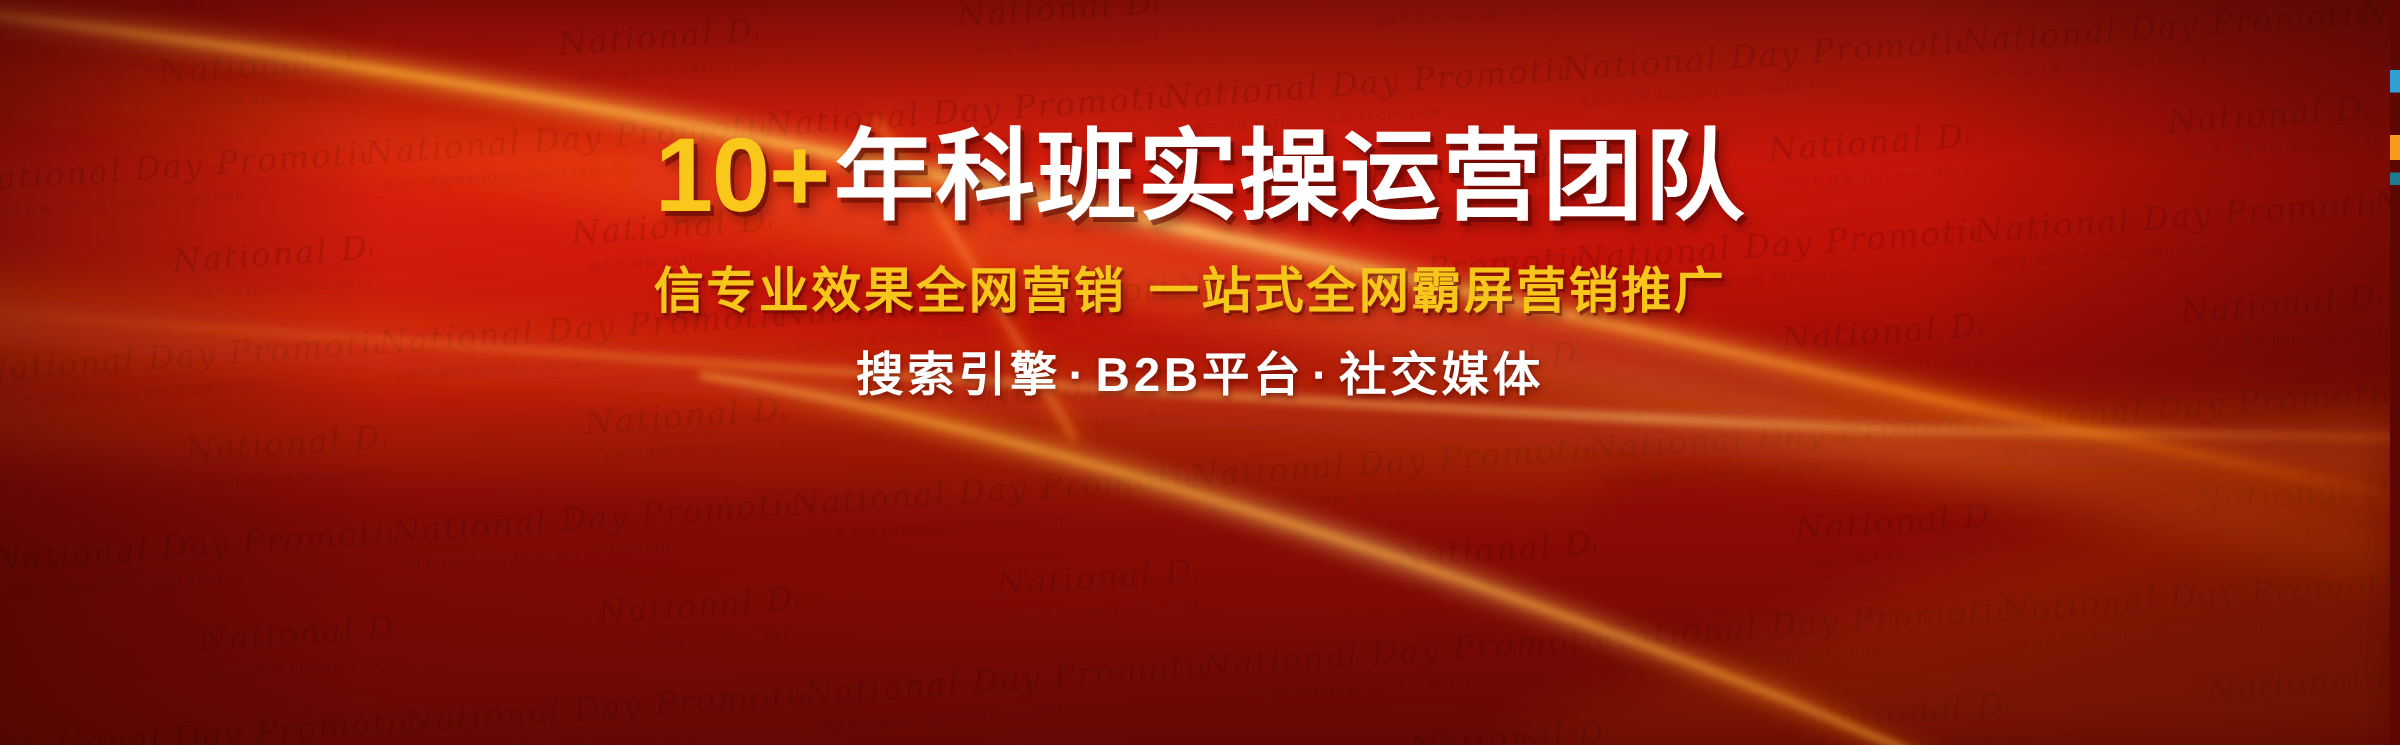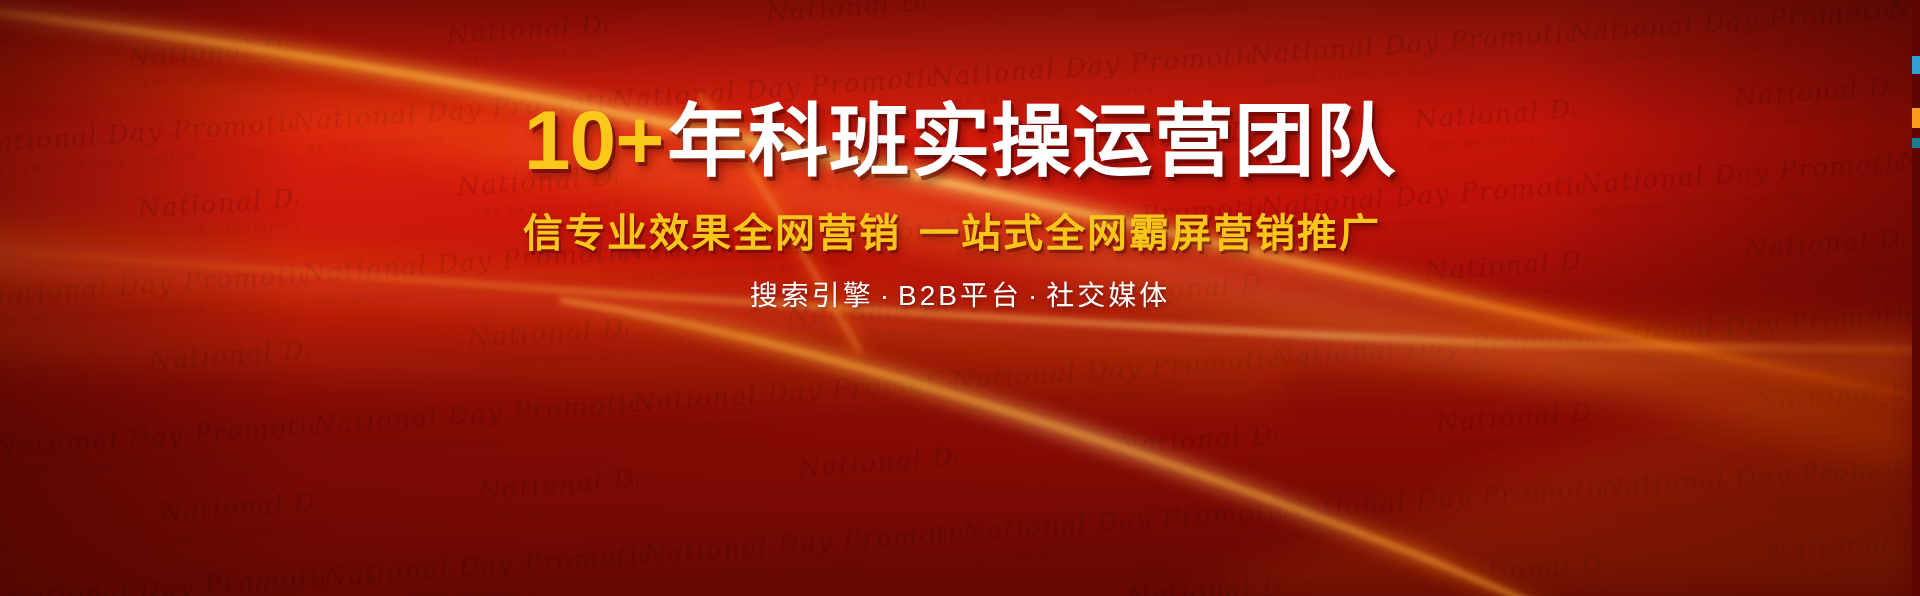--- a/index.html
+++ b/index.html
@@ -116,23 +116,23 @@
       2px 3px 0 rgba(92,6,2,0.50),
       3px 5px 8px rgba(60,3,1,0.40);
   }
   .subline .gap {
     display: inline-block;
     width: 18px;
   }
 
   .tagline {
     margin: 22px 0 0 0;
-    font-size: 28px;
+    font-size: 38px;
     line-height: 1.2;
-    font-weight: 400;
+    font-weight: 700;
     color: #ffffff;
     letter-spacing: 3px;
     white-space: nowrap;
     text-shadow: 1px 2px 5px rgba(60,3,1,0.55);
   }
   .tagline .dot {
     display: inline-block;
     padding: 0 6px;
   }
 

